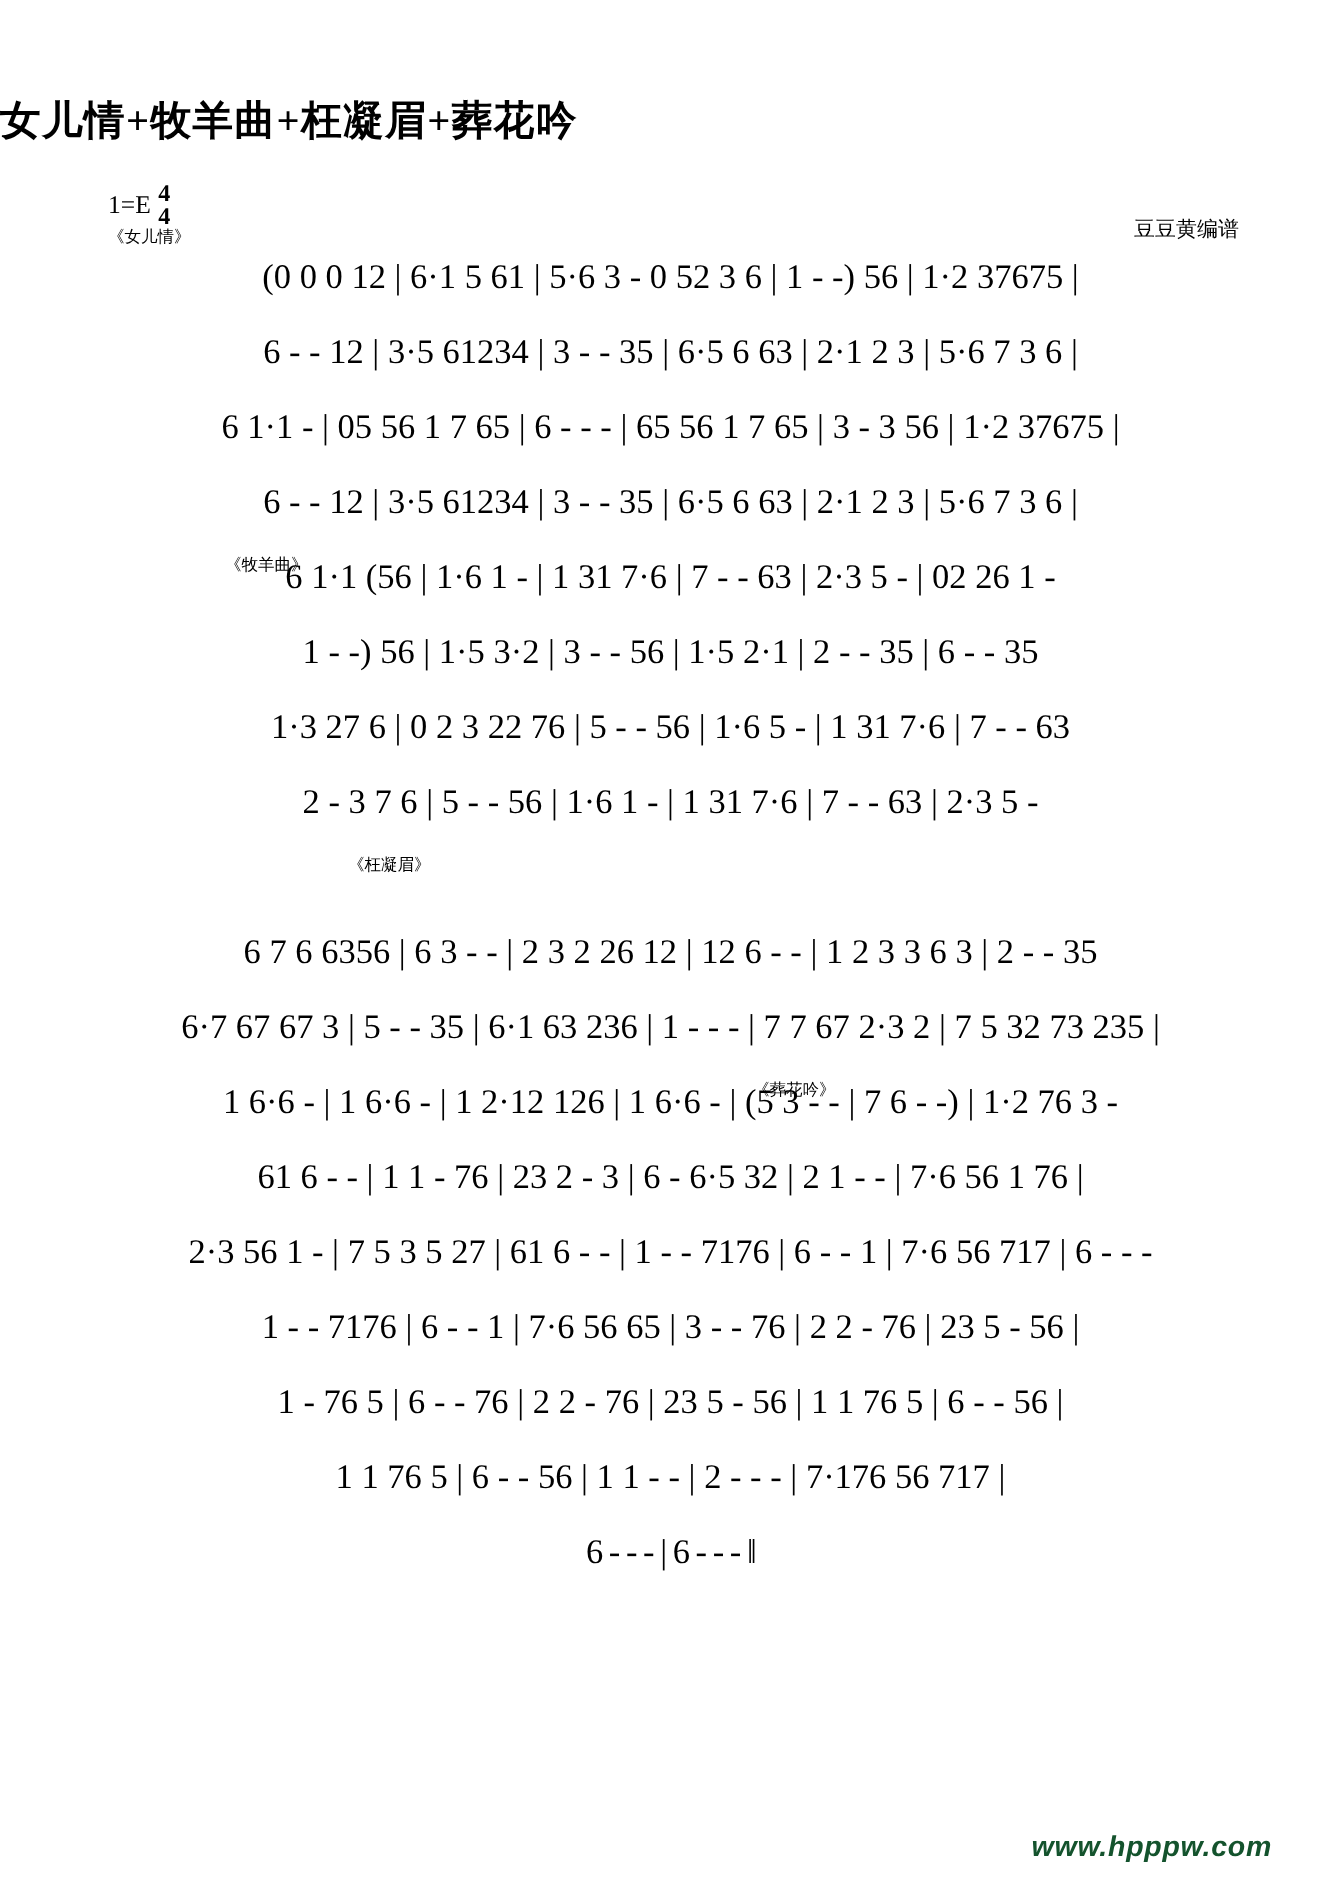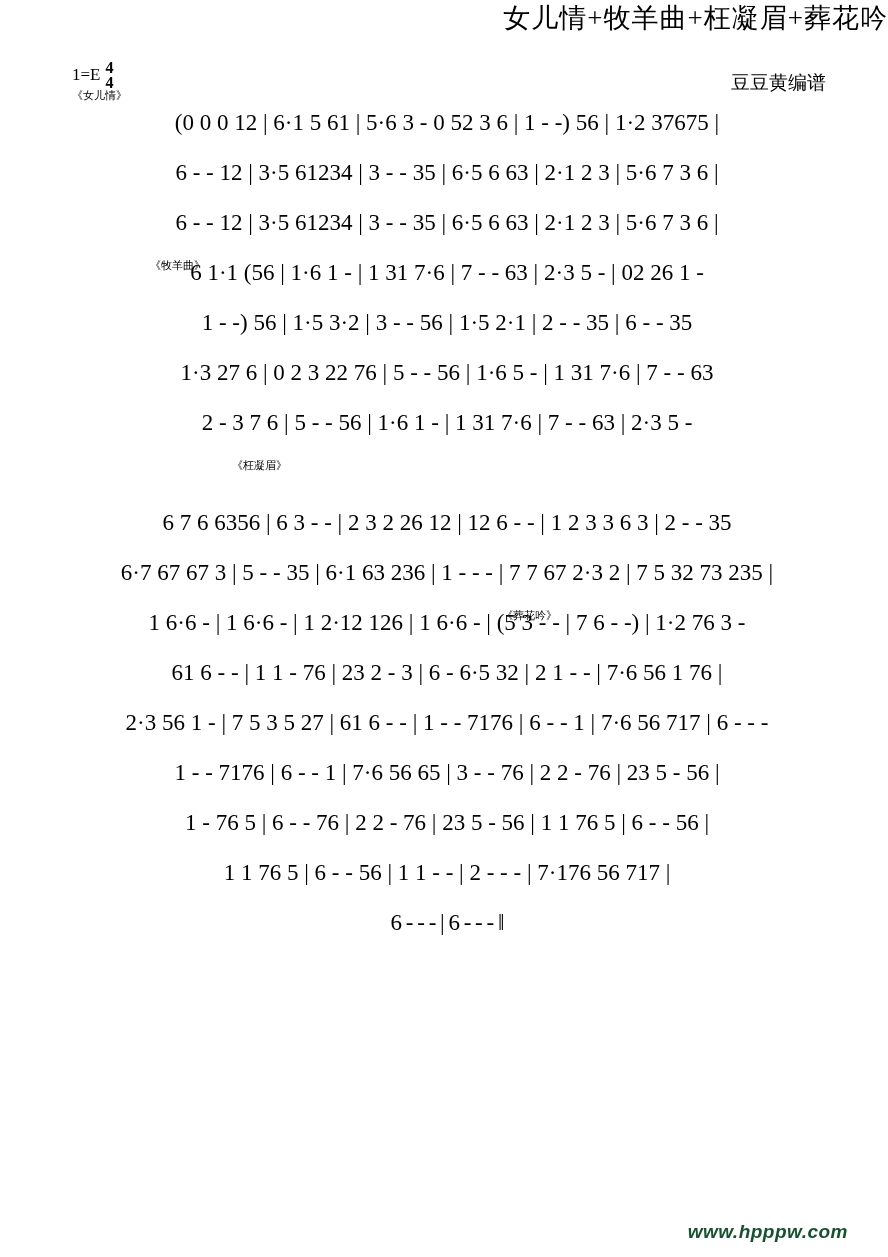--- a/index.html
+++ b/index.html
@@ -17,25 +17,26 @@
   }
   .sheet {
     position: absolute;
     left: 0; top: 0;
     width: 888px;
     height: 1257px;
     box-sizing: border-box;
     padding: 0;
   }
   .title {
-    text-align: right;
+    text-align: left;
     font-family: "Liberation Serif", serif;
     font-size: 27px;
-    font-weight: normal;
+    font-weight: bold;
     letter-spacing: 1px;
+    margin-top: 62px;
   }
   .meta-row {
     position: relative;
     height: 40px;
     margin-top: 22px;
   }
   .key-sig {
     position: absolute;
     left: 72px;
     top: 2px;
@@ -53,22 +54,22 @@
     line-height: 0.92;
     font-weight: bold;
     font-size: 16px;
     margin-left: 3px;
     position: relative;
     top: 1px;
   }
   .composer {
     position: absolute;
     right: 62px;
-    top: 12px;
-    font-size: 19px;
+    top: 24px;
+    font-size: 14px;
     font-family: "Liberation Serif", serif;
   }
   .section-label {
     position: absolute;
     font-size: 11px;
     font-family: "Liberation Serif", serif;
     white-space: nowrap;
   }
   .music {
     position: relative;
@@ -122,20 +123,21 @@
     <div class="composer">豆豆黄编谱</div>
   </div>
 
   <div class="music">
 
     <div class="section-label" style="left:72px; top:-10px;">《女儿情》</div>
     <div class="line"><span class="notes">(0  0  0 12 | 6·1 5 61 | 5·6 3 -  0 52 3 6 | 1 - -) 56 | 1·2 37675 |</span></div>
 
     <div class="line"><span class="notes">6 - - 12 | 3·5 61234 | 3 - - 35 | 6·5 6 63 | 2·1 2 3 | 5·6 7 3 6 |</span></div>
 
+    <div class="line"><span class="notes">6 1·1 - | 05 56 1 7 65 | 6 - - - | 65 56 1 7 65 | 3 - 3 56 | 1·2 37675 |</span></div>
 
     <div class="line"><span class="notes">6 - - 12 | 3·5 61234 | 3 - - 35 | 6·5 6 63 | 2·1 2 3 | 5·6 7 3 6 |</span></div>
 
     <div class="line">
       <div class="section-label" style="left:88px; top:-8px;">《牧羊曲》</div>
       <span class="notes">6 1·1 (56 | 1·6 1 - | 1 31 7·6 | 7 - - 63 | 2·3 5 - | 02 26 1 -</span>
     </div>
 
     <div class="line"><span class="notes">1 - -) 56 | 1·5 3·2 | 3 - - 56 | 1·5 2·1 | 2 - - 35 | 6 - - 35</span></div>
 

